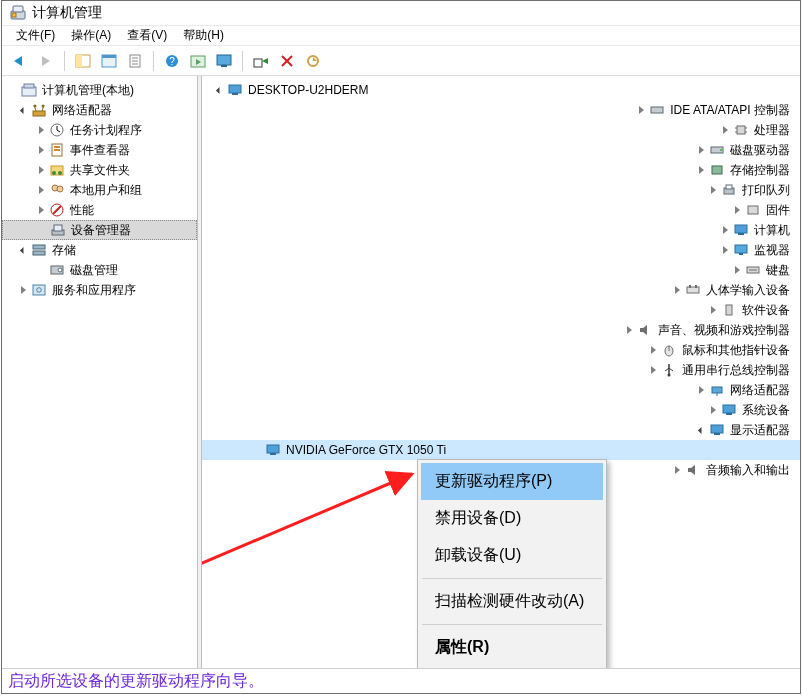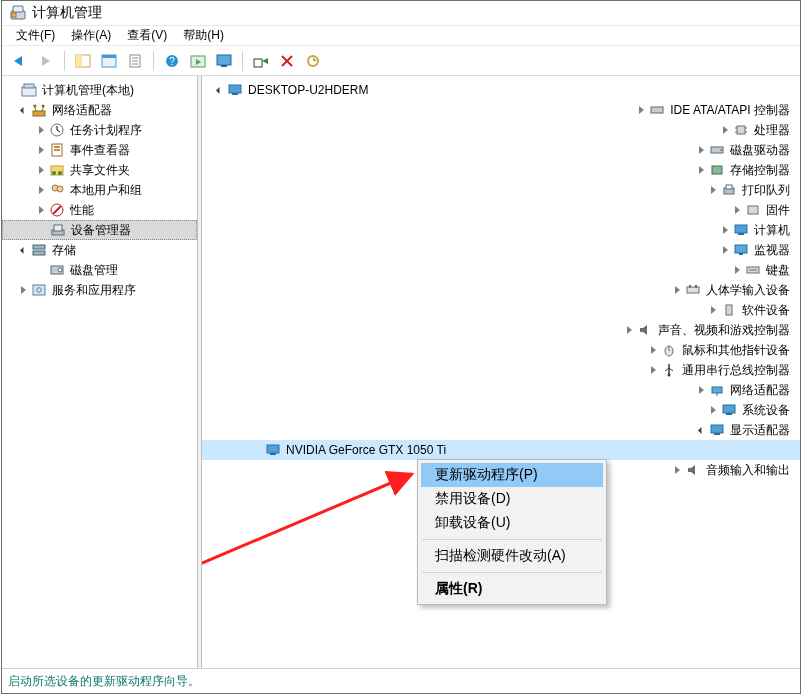--- a/index.html
+++ b/index.html
@@ -33,26 +33,26 @@
     .nodelabel { padding:0 2px; }
     
     .li0 { padding-left:4px; }
     .li1 { padding-left:14px; }
     .li2 { padding-left:32px; }
     .ri0 { padding-left:10px; }
     .ri1 { padding-left:30px;justify-content:flex-end; }
     .ri2 { padding-left:48px; }
     
     .ctxmenu { position:absolute; background:#f2f2f2; border:1px solid #bababa; box-shadow:3px 3px 5px rgba(0,0,0,0.25); width:190px; padding:3px; }
-    .ctxitem { height:24px; display:flex; align-items:center; padding:4px 14px; font-size:14px; cursor:default; }
+    .ctxitem { height:37px; display:flex; align-items:center; padding:4px 14px; font-size:16px; cursor:default; }
     .ctxitem.highlight { background:#91c9f7; }
     .ctxitem.bold { font-weight:bold; }
     .ctxsep { height:1px; background:#d0d0d0; margin:4px 1px; }
     
-    .statusbar { height:22px; border-top:1px solid #d0d0d0; display:flex; align-items:center; padding:12px 6px; font-size:12px; color:#0f766e; }
+    .statusbar { height:22px; border-top:1px solid #d0d0d0; display:flex; align-items:center; padding:12px 6px; font-size:16px; color:#6d28d9; }
     
     svg { display:block; }
     
     .arrowWrap { position:absolute; pointer-events:none; left:0; top:0; width:100%; height:100%; }
   </style>
 </head>
 <body>
 
 <div class="window">
 

